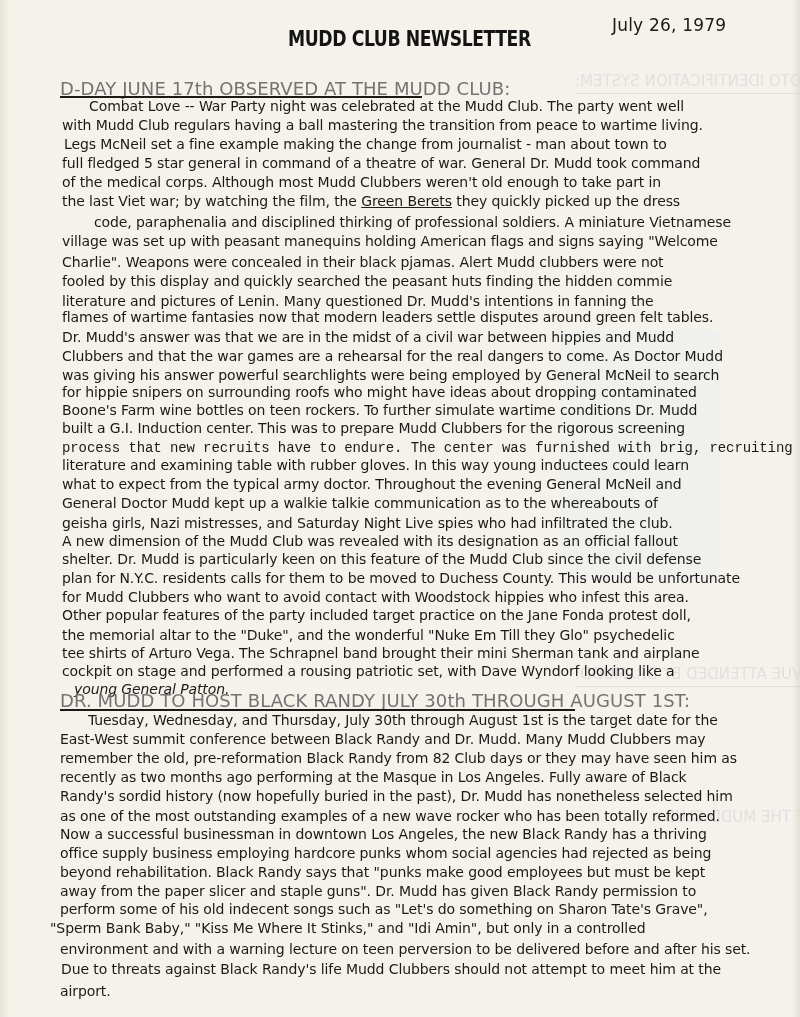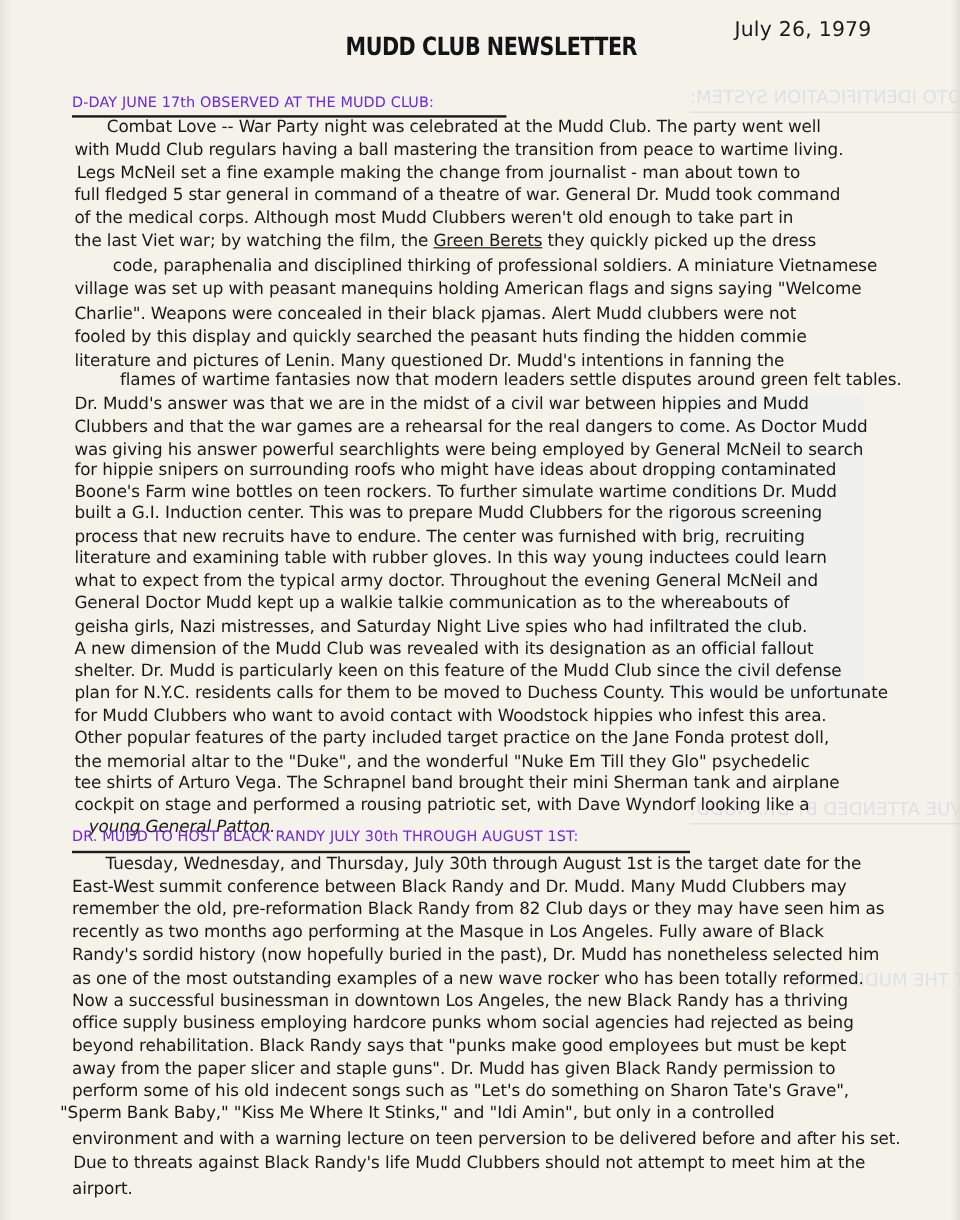--- a/index.html
+++ b/index.html
@@ -65,24 +65,24 @@
       font-weight: bold;
       font-size: 21px;
       letter-spacing: -0.5px;
       transform: scaleX(0.82);
       transform-origin: left top;
       color: #141414;
       white-space: nowrap;
     }
     .heading {
       position: absolute;
-      font-size: 12px;
+      font-size: 18px;
       white-space: nowrap;
       letter-spacing: 0.1px;
-      color: #6d28d9;
+      color: #737373;
     }
     .heading-rule {
       position: absolute;
       height: 2px;
       background: #1b1a18;
     }
     .line {
       position: absolute;
       font-size: 14px;
       white-space: nowrap;
@@ -117,28 +117,28 @@
   <div class="line" style="left:62px; top:117px;">with Mudd Club regulars having a ball mastering the transition from peace to wartime living.</div>
   <div class="line" style="left:64px; top:136px;text-align:center;">Legs McNeil set a fine example making the change from journalist - man about town to</div>
   <div class="line" style="left:62px; top:155px;">full fledged 5 star general in command of a theatre of war.  General Dr. Mudd took command</div>
   <div class="line" style="left:62px; top:174px;">of the medical corps.  Although most Mudd Clubbers weren't old enough to take part in</div>
   <div class="line" style="left:62px; top:193px;"><span>the last Viet war; by watching the film, the </span><span class="underline">Green Berets</span><span> they quickly picked up the dress</span></div>
   <div class="line" style="left:62px; top:214px;margin-left:32px;">code, paraphenalia and disciplined thirking of professional soldiers.  A miniature Vietnamese</div>
   <div class="line" style="left:62px; top:233px;">village was set up with peasant manequins holding American flags and signs saying "Welcome</div>
   <div class="line" style="left:62px; top:254px;">Charlie".  Weapons were concealed in their black pjamas.  Alert Mudd clubbers were not</div>
   <div class="line" style="left:62px; top:273px;">fooled by this display and quickly searched the peasant huts finding the hidden commie</div>
   <div class="line" style="left:62px; top:293px;">literature and pictures of Lenin.  Many questioned  Dr. Mudd's intentions in fanning the</div>
-  <div class="line" style="left:62px; top:309px;margin-left:38px;">flames of wartime fantasies now that modern  leaders settle disputes around green felt tables.</div>
+  <div class="line" style="left:62px; top:309px;">flames of wartime fantasies now that modern  leaders settle disputes around green felt tables.</div>
   <div class="line" style="left:62px; top:329px;">Dr. Mudd's answer was that we are in the midst of a civil war between hippies and Mudd</div>
   <div class="line" style="left:62px; top:348px;">Clubbers and that the war games are a rehearsal  for the real dangers to come.  As Doctor Mudd</div>
   <div class="line" style="left:62px; top:367px;">was giving his answer powerful searchlights were being employed by General McNeil to search</div>
   <div class="line" style="left:62px; top:384px;">for hippie snipers on surrounding roofs  who might  have ideas about dropping contaminated</div>
   <div class="line" style="left:62px; top:402px;">Boone's Farm wine bottles on teen rockers.  To further simulate wartime conditions Dr. Mudd</div>
   <div class="line" style="left:62px; top:420px;">built a G.I. Induction center.  This was to prepare Mudd Clubbers for the rigorous screening</div>
-  <div class="line" style="left:62px; top:440px;">process that new recruits have to endure.  The center was furnished with brig, recruiting</div>
+  <div class="line" style="left:62px; top:440px;font-family:Liberation Mono, monospace;">process that new recruits have to endure.  The center was furnished with brig, recruiting</div>
   <div class="line" style="left:62px; top:457px;">literature and examining table with rubber gloves.  In this way young inductees could learn</div>
   <div class="line" style="left:62px; top:476px;">what to expect from the typical army doctor.  Throughout the evening  General McNeil and</div>
   <div class="line" style="left:62px; top:495px;">General Doctor Mudd kept up a walkie talkie communication as to the whereabouts of</div>
   <div class="line" style="left:62px; top:515px;">geisha girls, Nazi mistresses, and Saturday Night Live spies who had infiltrated the club.</div>
   <div class="line" style="left:62px; top:533px;">A new dimension of the Mudd Club was revealed with its designation as an official fallout</div>
   <div class="line" style="left:62px; top:551px;text-align:right;">shelter.  Dr. Mudd is particularly keen on this feature of the Mudd Club since the civil defense</div>
   <div class="line" style="left:62px; top:570px;">plan for N.Y.C. residents calls for them to be moved to Duchess County.  This would be unfortunate</div>
   <div class="line" style="left:62px; top:589px;">for Mudd Clubbers who want to avoid contact with Woodstock hippies who infest this area.</div>
   <div class="line" style="left:62px; top:607px;">Other popular features of the party included target practice on the Jane Fonda protest doll,</div>
   <div class="line" style="left:62px; top:627px;">the memorial altar to the "Duke", and the wonderful "Nuke Em Till they Glo"  psychedelic</div>

